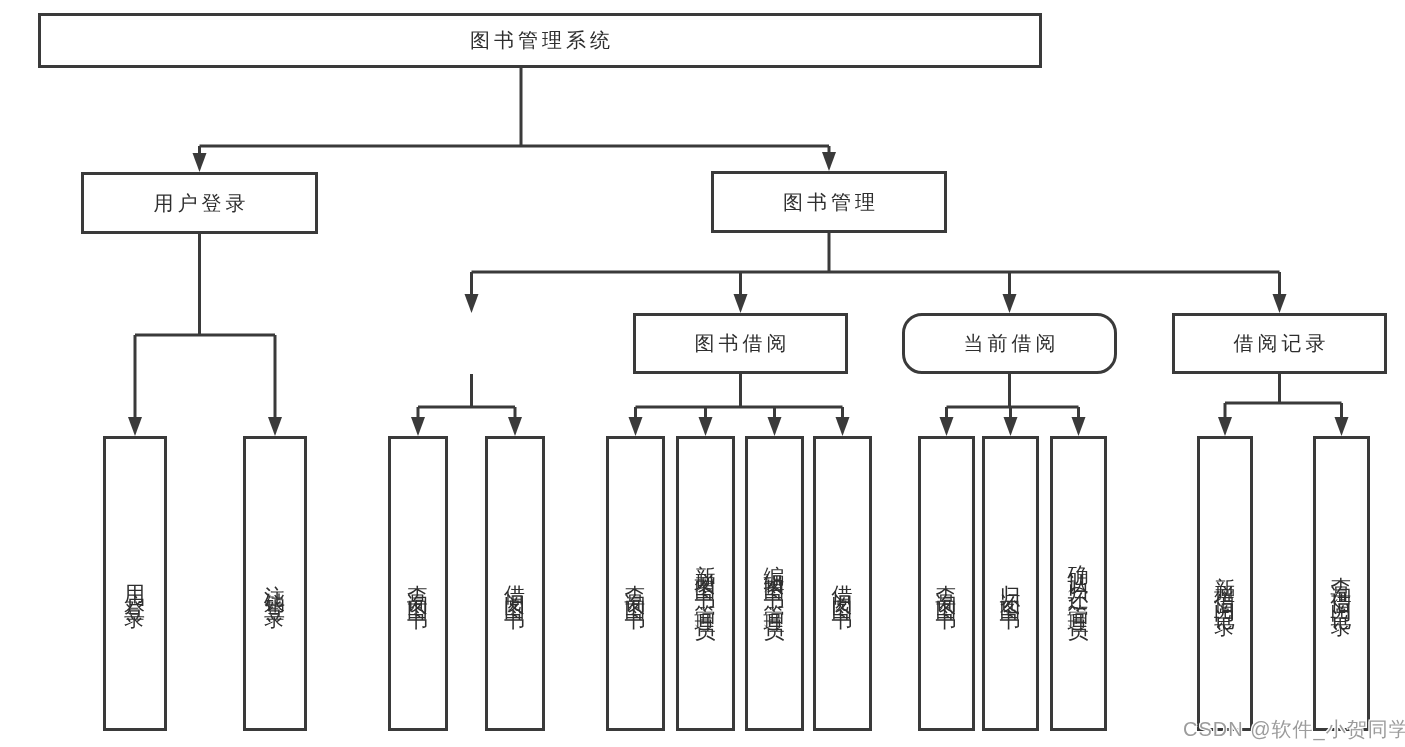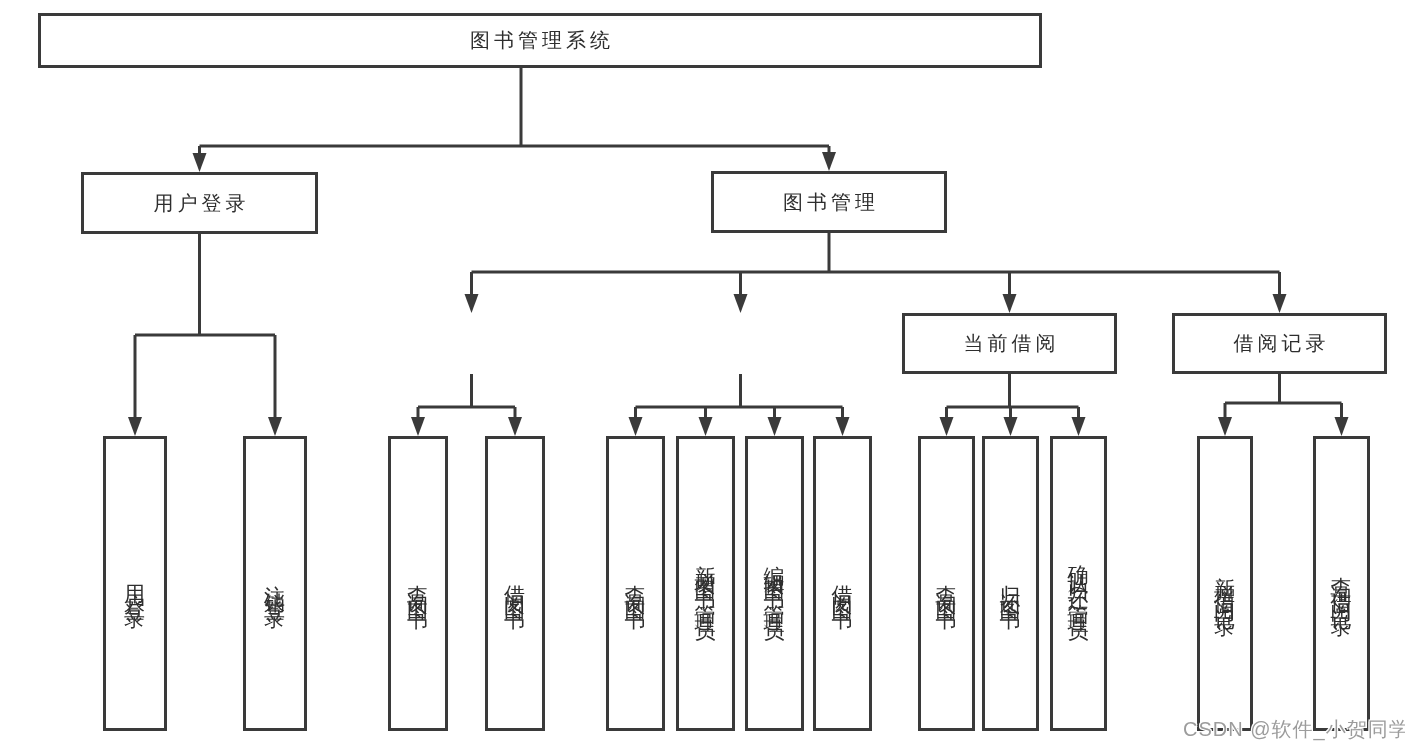--- a/index.html
+++ b/index.html
@@ -129,21 +129,22 @@
       <polygon points="1218,417 1232,417 1225,436"></polygon>
     <line x1="1341.5" y1="403" x2="1341.5" y2="420"></line>
       <polygon points="1334.5,417 1348.5,417 1341.5,436"></polygon>
   </svg>
 
   <div class="hbox" style="left:21px; top:13px; width:1004px; height:55px;margin-left:17px;">图书管理系统</div>
 
   <div class="hbox" style="left:81px; top:172px; width:237px; height:62px;">用户登录</div>
   <div class="hbox" style="left:711px; top:171px; width:236px; height:62px;">图书管理</div>
 
-  <div class="hbox" style="left:902px; top:313px; width:215px; height:61px;">当前借阅</div>
+  <div class="hbox" style="left:633px; top:313px; width:215px; height:61px;">图书借阅</div>
+  <div class="hbox" style="left:902px; top:313px; width:215px; height:61px;border-radius:20px;">当前借阅</div>
   <div class="hbox" style="left:1172px; top:313px; width:215px; height:61px;">借阅记录</div>
 
   <div class="vbox" style="left:103px; top:436px; width:64px; height:295px;">
     <span>用户登录</span>
   </div>
   <div class="vbox" style="left:243px; top:436px; width:64px; height:295px;">
     <span>注销登录</span>
   </div>
 
   <div class="vbox" style="left:388px; top:436px; width:60px; height:295px;">

